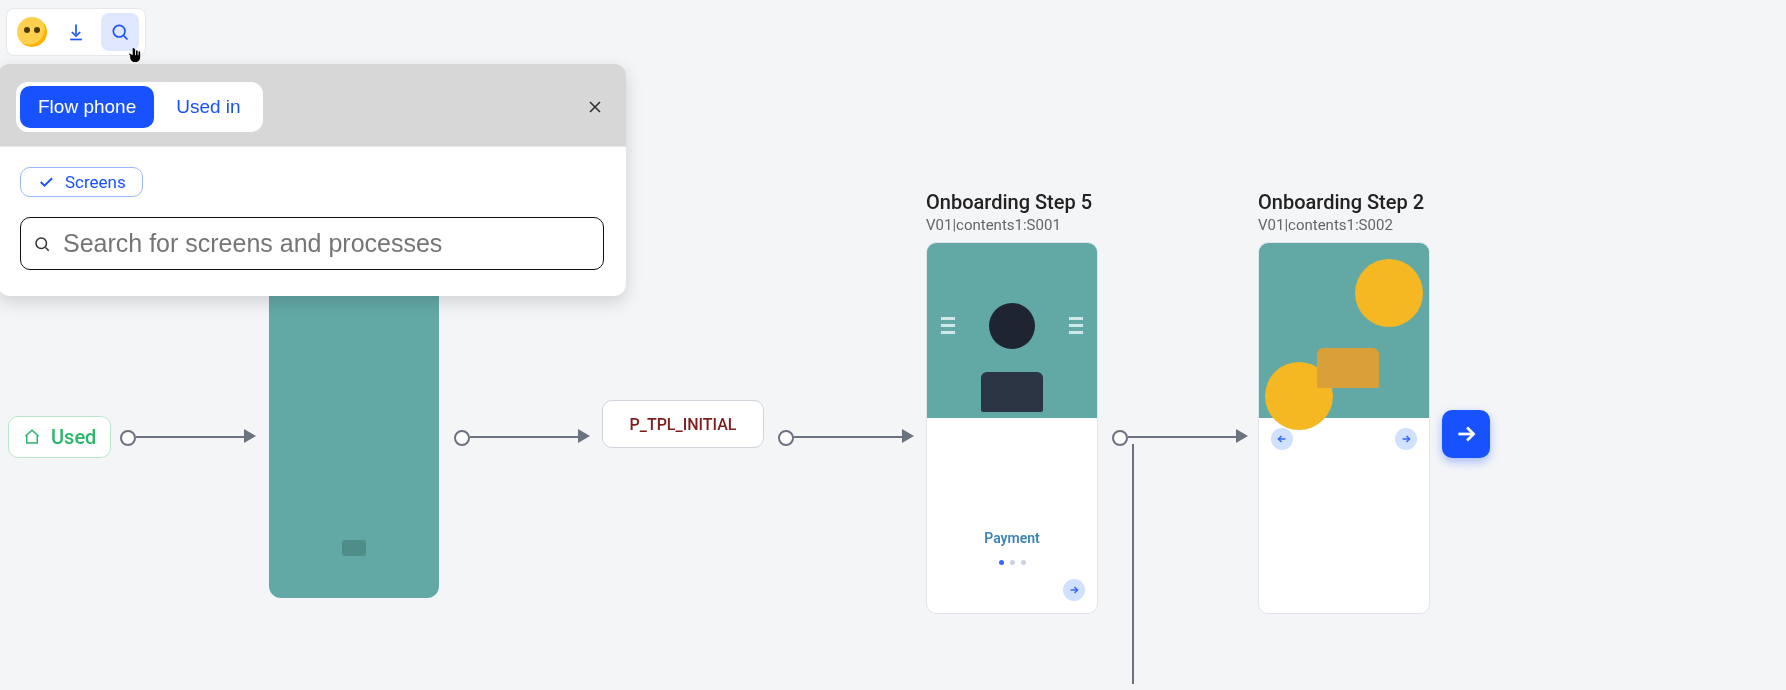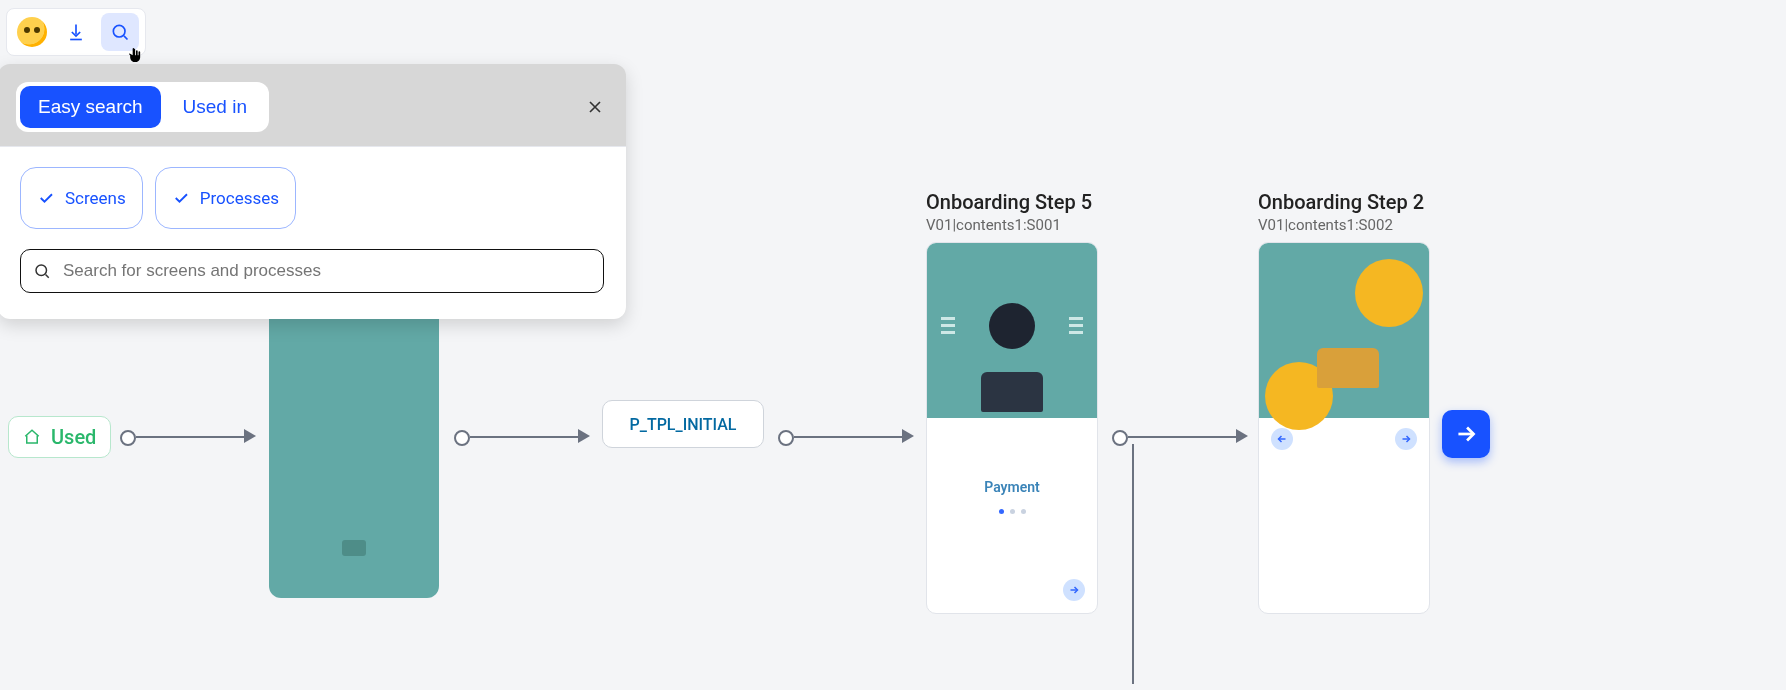--- a/index.html
+++ b/index.html
@@ -70,37 +70,37 @@
     position:absolute;left:269px;top:200px;width:170px;height:398px;
     background:var(--teal);border-radius:12px;
   }
   .teal-card .chip{position:absolute;left:50%;transform:translateX(-50%);bottom:42px;width:24px;height:16px;background:#4e8d88;border-radius:3px}
 
   
   .process-node{
     position:absolute;left:602px;top:400px;width:160px;height:46px;
     display:flex;align-items:center;justify-content:center;
     border:1px solid var(--border);border-radius:10px;background:#fff;
-    color:#0369a1;font-weight:500;
+    color:#7f1d1d;font-weight:500;
   }
 
   
   .screen{
     position:absolute;width:170px;border-radius:10px;
   }
   .screen .title{font-size:20px;font-weight:500;margin-bottom:2px}
   .screen .sub{font-size:15px;color:#666;margin-bottom:8px}
   .screen .frame{width:170px;height:370px;border:1px solid #e1e4ea;border-radius:10px;background:#fff;overflow:hidden;display:flex;flex-direction:column}
   .screen .hero{height:175px;background:#62a9a6;display:flex;align-items:flex-end;justify-content:center;position:relative}
   .screen .hero .person{width:46px;height:46px;border-radius:50%;background:#1e2430;position:absolute;top:60px;}
   .screen .hero .laptop{width:62px;height:40px;border-radius:6px 6px 2px 2px;background:#2b3442;position:absolute;bottom:6px}
   .screen .hero .blob{width:68px;height:68px;border-radius:50%;background:#f5b722;position:absolute}
   .screen .hero .blocks{position:absolute;display:flex;gap:2px}
   .screen .hero .blocks span{width:14px;height:3px;background:#cde8e6;display:block;margin-bottom:2px}
-  .screen .content{flex:1;display:flex;flex-direction:column;align-items:center;justify-content:center;gap:8px;padding:10px 10px 4px}
+  .screen .content{flex:1;display:flex;flex-direction:column;align-items:center;justify-content:flex-end;gap:8px;padding:10px 10px 4px}
   .screen .content .h{color:#3b84b8;font-weight:600;font-size:14px}
   .screen .content .p{color:#3b84b8;font-size:9.5px;text-align:center;line-height:1.35}
   .screen .dots{display:flex;gap:6px;justify-content:center;margin-top:6px}
   .screen .dots span{width:5px;height:5px;border-radius:50%;background:#c9d2e0}
   .screen .dots span.on{background:#3367ff}
   .screen .navrow{display:flex;justify-content:space-between;padding:10px 12px 12px}
   .screen .circle-btn{width:22px;height:22px;border-radius:50%;background:#cfe1ff;display:flex;align-items:center;justify-content:center;color:#3367ff}
 
   
   .continue-btn{
@@ -118,25 +118,25 @@
     background:#d7d7d7;border-radius:12px;box-shadow:var(--shadow);
     overflow:hidden;
   }
   .panel-header{display:flex;align-items:center;justify-content:space-between;padding:18px 18px 14px}
   .seg{display:flex;background:#fff;border-radius:12px;padding:4px;gap:4px}
   .seg button{border:0;background:transparent;border-radius:10px;padding:10px 18px;font-size:19px;cursor:pointer;color:var(--blue);font-weight:500}
   .seg button.active{background:var(--blue);color:#fff}
   .close{width:26px;height:26px;display:flex;align-items:center;justify-content:center;color:#333;cursor:pointer;font-size:22px}
   .panel-body{background:#fff;padding:20px 22px 26px;border-top:1px solid #e6e8ee}
   .chips{display:flex;gap:12px;margin-bottom:20px}
-  .chip-btn{display:flex;align-items:center;gap:10px;border:1.5px solid #9cb6ff;border-radius:16px;padding:20px 16px;color:var(--blue);background:#fff;font-size:17px;cursor:pointer}
+  .chip-btn{display:flex;align-items:center;gap:10px;border:1.5px solid #9cb6ff;border-radius:10px;padding:4px 16px;color:var(--blue);background:#fff;font-size:17px;cursor:pointer}
   .chip-btn .ck{width:18px;height:18px;color:var(--blue)}
   .search-wrap{display:flex;align-items:center;border:1.6px solid #111;border-radius:10px;padding:10px 12px;gap:10px}
   .search-wrap .sicon{width:18px;height:18px;color:#333;flex:0 0 auto}
-  .search-wrap input{border:0;outline:0;font-size:17px;flex:1;background:transparent;color:#333}
+  .search-wrap input{border:0;outline:0;font-size:25px;flex:1;background:transparent;color:#333}
 
   
   .pos{position:absolute}
 </style>
 </head>
 <body>
 
 <div class="tool-strip">
   <div class="tool-btn">
       <div class="logo"></div>
@@ -265,43 +265,37 @@
         <path d="M5 12h14"></path>
         <path d="M13 6l6 6-6 6"></path>
       </svg>
   </div>
 
 </div>
 
 <div class="panel">
   <div class="panel-header">
     <div class="seg">
-      <button class="active">Easy search</button>
+      <button class="active">Flow phone</button>
       <button>Used in</button>
     </div>
     <div class="close">
       <svg width="20" height="20" viewBox="0 0 24 24" stroke="currentColor" stroke-width="2">
           <path d="M6 6l12 12M18 6L6 18"></path>
         </svg>
     </div>
   </div>
   <div class="panel-body">
     <div class="chips">
       <div class="chip-btn">
         <svg class="ck" viewBox="0 0 24 24" fill="none" stroke="currentColor" stroke-width="2.5">
             <path d="M5 12l5 5L20 7"></path>
           </svg>
         <span>Screens</span>
       </div>
-      <div class="chip-btn">
-        <svg class="ck" viewBox="0 0 24 24" fill="none" stroke="currentColor" stroke-width="2.5">
-            <path d="M5 12l5 5L20 7"></path>
-          </svg>
-        <span>Processes</span>
-      </div>
     </div>
     <div class="search-wrap">
       <svg class="sicon" viewBox="0 0 24 24" fill="none" stroke="currentColor" stroke-width="2">
           <circle cx="11" cy="11" r="7"></circle>
           <path d="M21 21l-4.3-4.3"></path>
         </svg>
       <input type="text" placeholder="Search for screens and processes" style="">
     </div>
   </div>
 </div>

